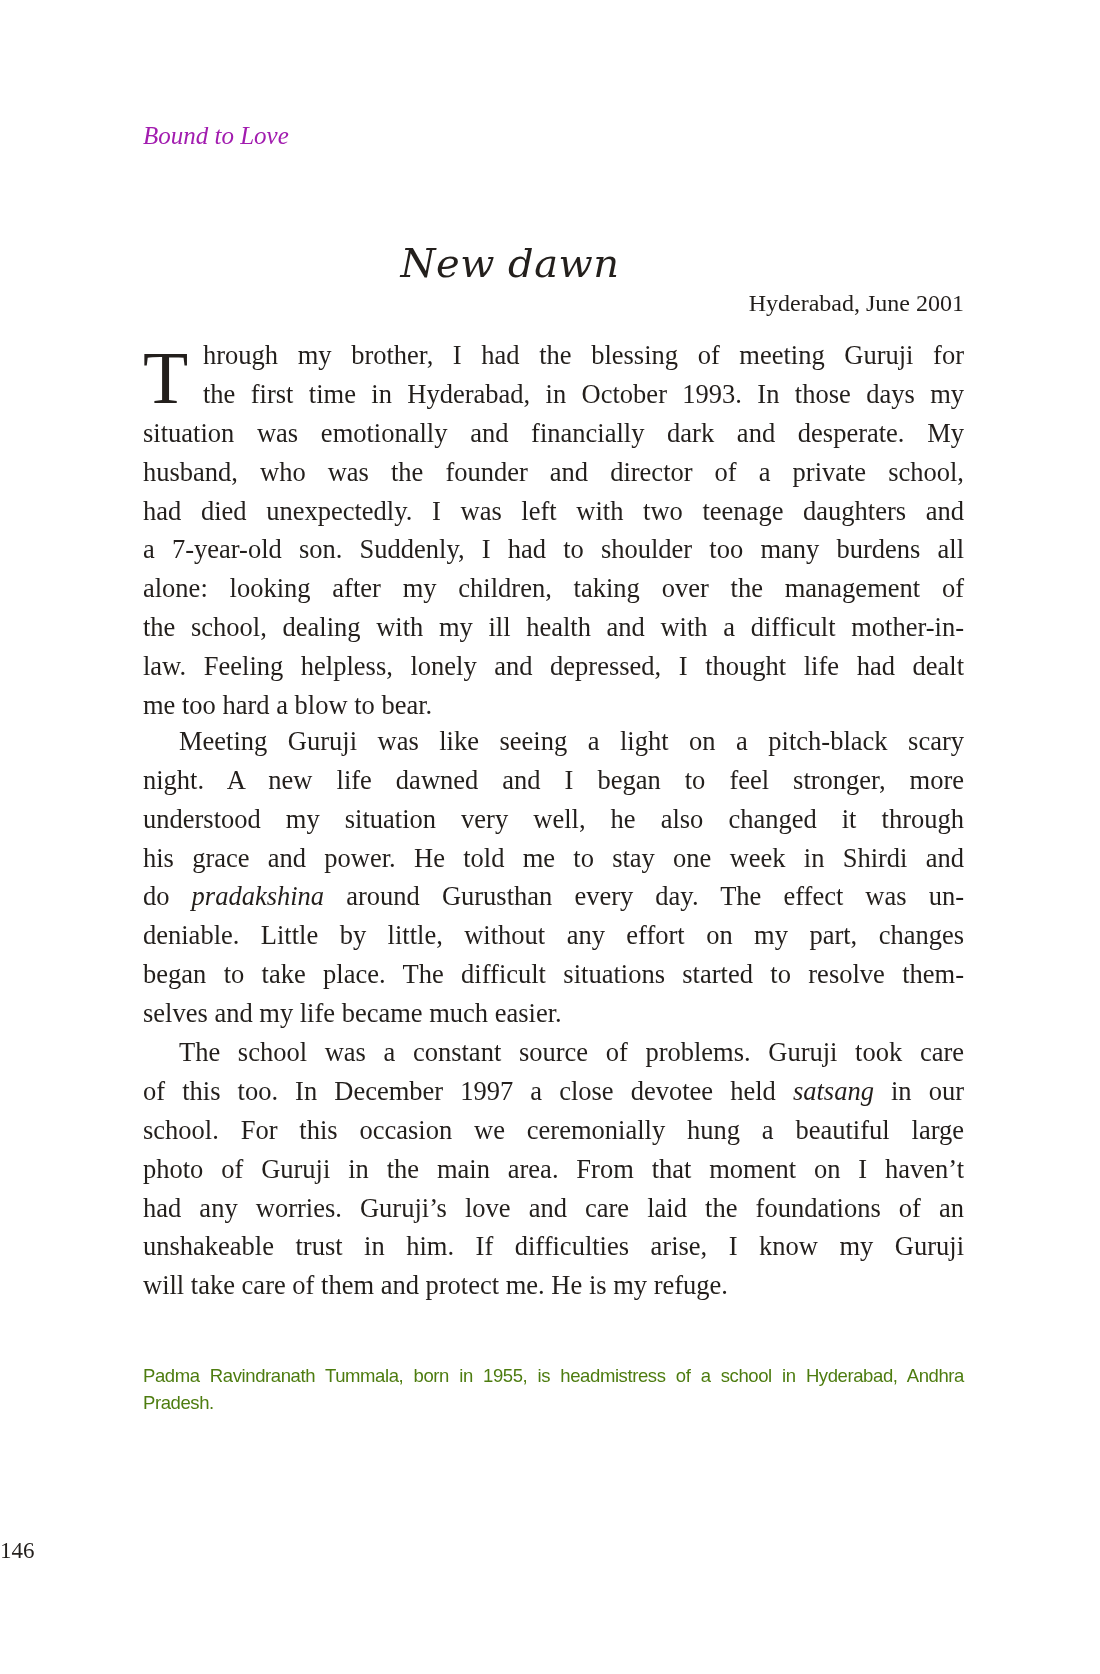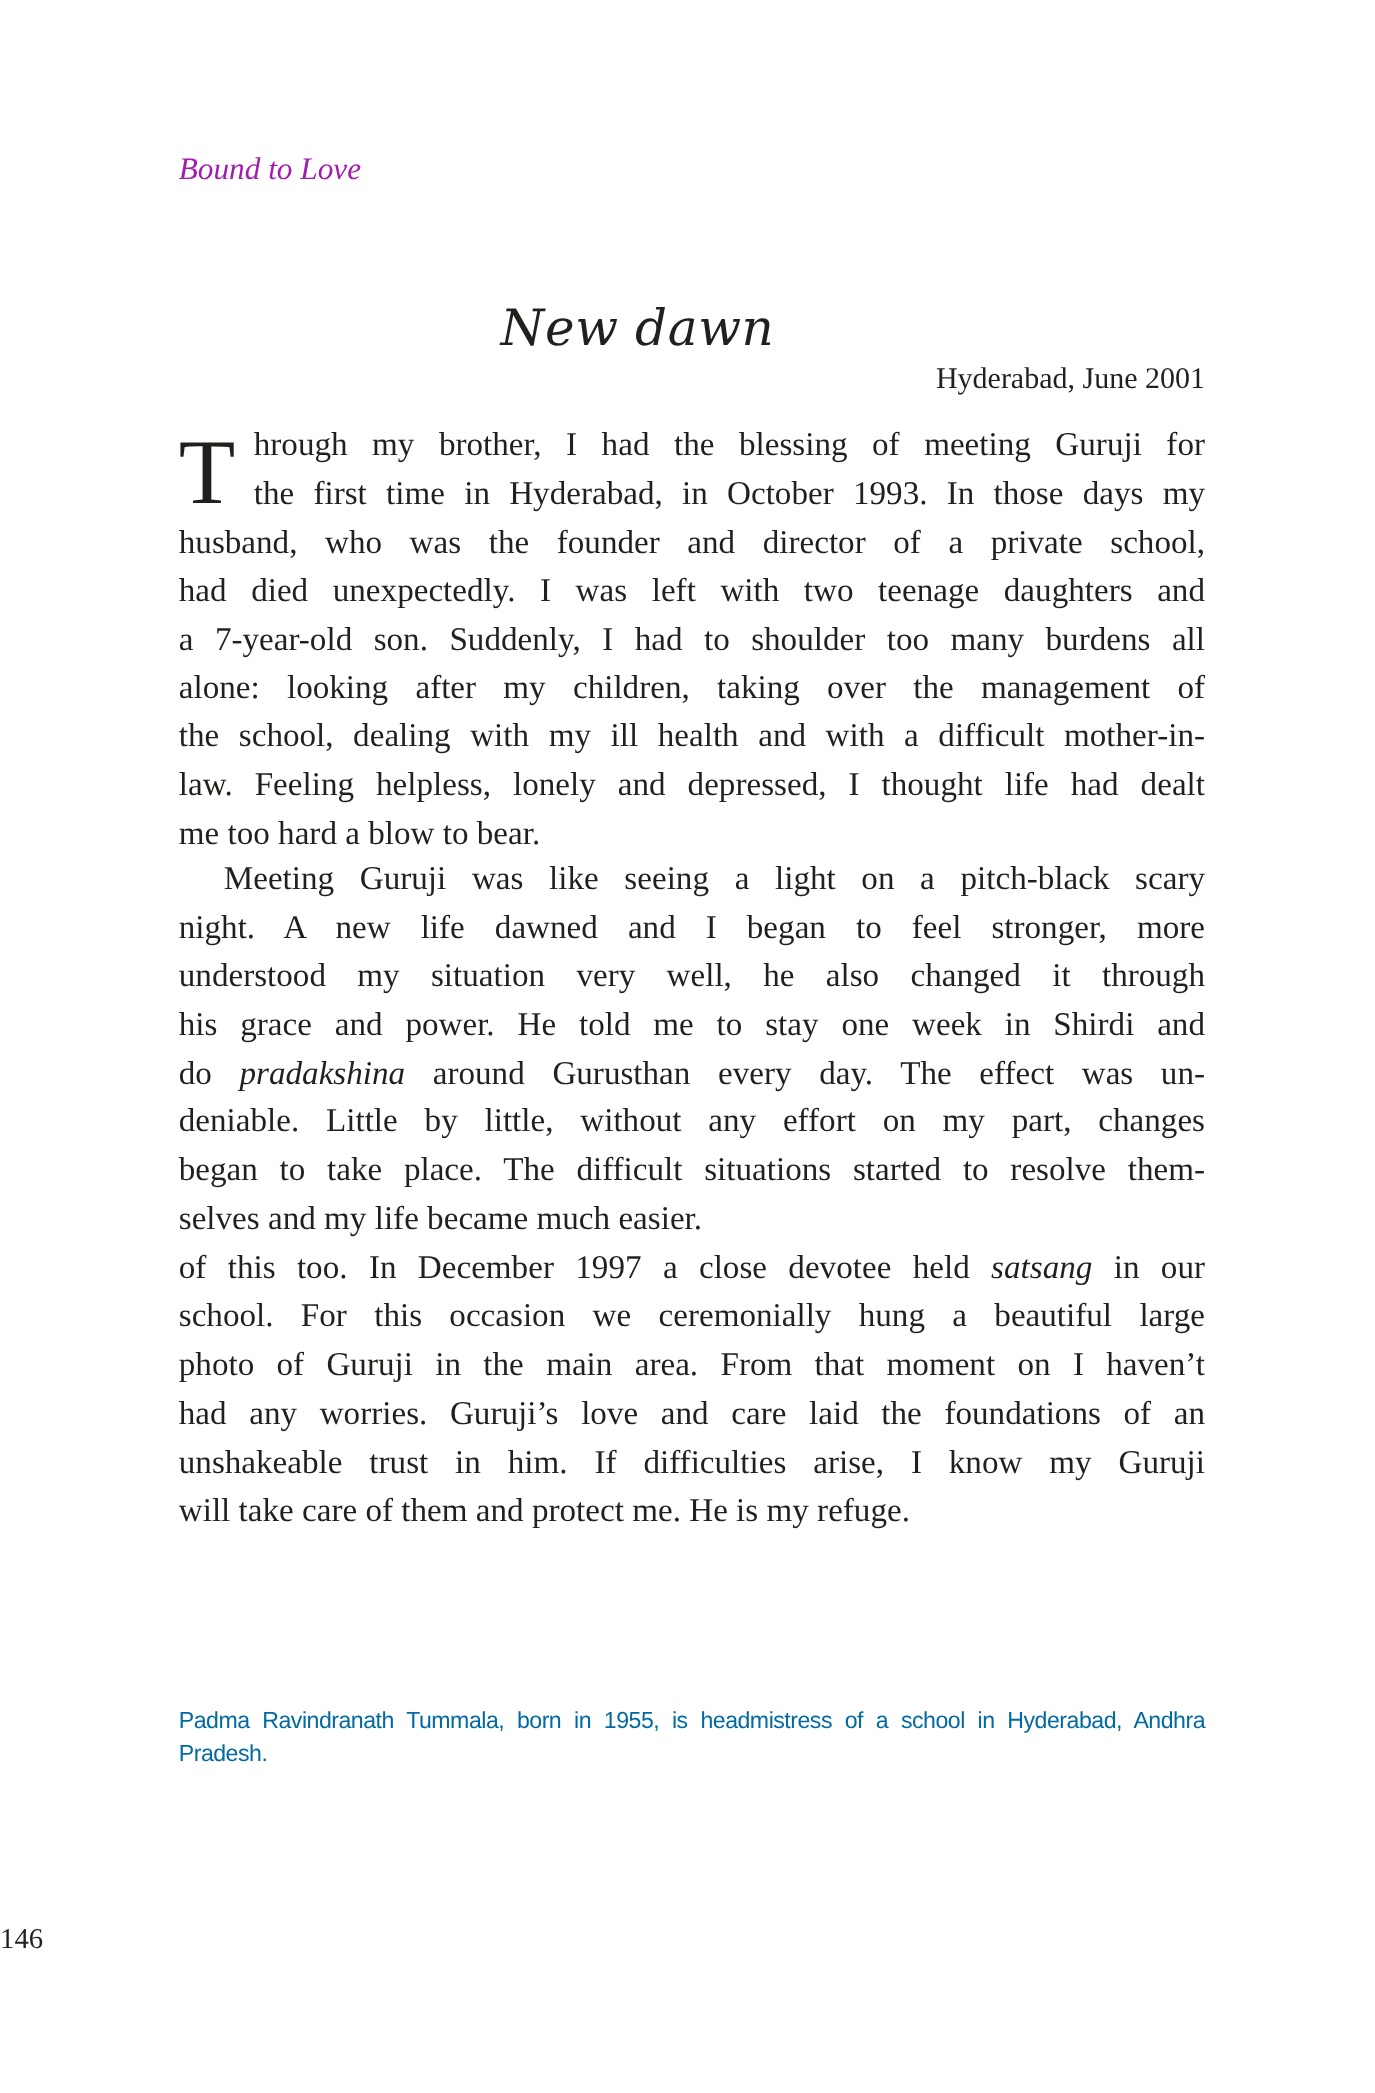--- a/index.html
+++ b/index.html
@@ -10,39 +10,40 @@
       font-family: "DejaVu Serif", serif; font-style: italic; font-size: 40px; font-weight: normal; color: #231f1c; letter-spacing: 0.5px; }
     .dateline { position: absolute; right: 136px; top: 290px; font-size: 24px; }
     .body-text { position: absolute; left: 143px; width: 821px; top: 336px; font-size: 26.5px; line-height: 38.9px; }
     .line { display: block; text-align: justify; text-align-last: justify; white-space: nowrap; height: 38.9px; }
     .line.last { text-align-last: left; }
     .line.indent { padding-left: 36px; }
     .line.dropcap-indent { padding-left: 60px; }
     .dropcap { position: absolute; left: 0; top: 5px; font-size: 74px; line-height: 74px; color: #231f1c; }
     em { font-style: italic; }
     .bio { position: absolute; left: 143px; width: 821px; top: 1362px; font-family: "Liberation Sans", sans-serif;
-      font-size: 18.5px; line-height: 27px; color: #0369a1; letter-spacing: -0.4px; }
+      font-size: 18.5px; line-height: 27px; color: #4d7c0f; letter-spacing: -0.4px; }
     .bio .line { height: 27px; }
     .page-number { position: absolute; left: 0; width: 1100px; top: 1538px; font-size: 23px; }
   </style>
 </head>
 <body>
 
 <div class="running-head">Bound to Love</div>
 
 <h1 class="title">New dawn</h1>
 
 <div class="dateline">Hyderabad, June 2001</div>
 
 <div class="body-text">
   <span class="dropcap">T</span>
 
   <div>
     <span class="line dropcap-indent">hrough my brother, I had the blessing of meeting Guruji for</span>
     <span class="line dropcap-indent">the first time in Hyderabad, in October 1993. In those days my</span>
+    <span class="line">situation was emotionally and financially dark and desperate. My</span>
     <span class="line">husband, who was the founder and director of a private school,</span>
     <span class="line">had died unexpectedly. I was left with two teenage daughters and</span>
     <span class="line">a 7-year-old son. Suddenly, I had to shoulder too many burdens all</span>
     <span class="line">alone: looking after my children, taking over the management of</span>
     <span class="line">the school, dealing with my ill health and with a difficult mother-in-</span>
     <span class="line">law. Feeling helpless, lonely and depressed, I thought life had dealt</span>
     <span class="line last">me too hard a blow to bear.</span>
   </div>
 
   <div style="margin-top:-3px;">
@@ -50,20 +51,21 @@
     <span class="line">night. A new life dawned and I began to feel stronger, more</span>
     <span class="line">understood my situation very well, he also changed it through</span>
     <span class="line">his grace and power. He told me to stay one week in Shirdi and</span>
     <span class="line"><span>do </span><em>pradakshina</em><span> around Gurusthan every day. The effect was un-</span></span>
     <span class="line">deniable. Little by little, without any effort on my part, changes</span>
     <span class="line">began to take place. The difficult situations started to resolve them-</span>
     <span class="line last">selves and my life became much easier.</span>
   </div>
 
   <div>
+    <span class="line indent">The school was a constant source of problems. Guruji took care</span>
     <span class="line"><span>of this too. In December 1997 a close devotee held </span><em>satsang</em><span> in our</span></span>
     <span class="line">school. For this occasion we ceremonially hung a beautiful large</span>
     <span class="line">photo of Guruji in the main area. From that moment on I haven’t</span>
     <span class="line">had any worries. Guruji’s love and care laid the foundations of an</span>
     <span class="line">unshakeable trust in him. If difficulties arise, I know my Guruji</span>
     <span class="line last">will take care of them and protect me. He is my refuge.</span>
   </div>
 </div>
 
 <div class="bio">

